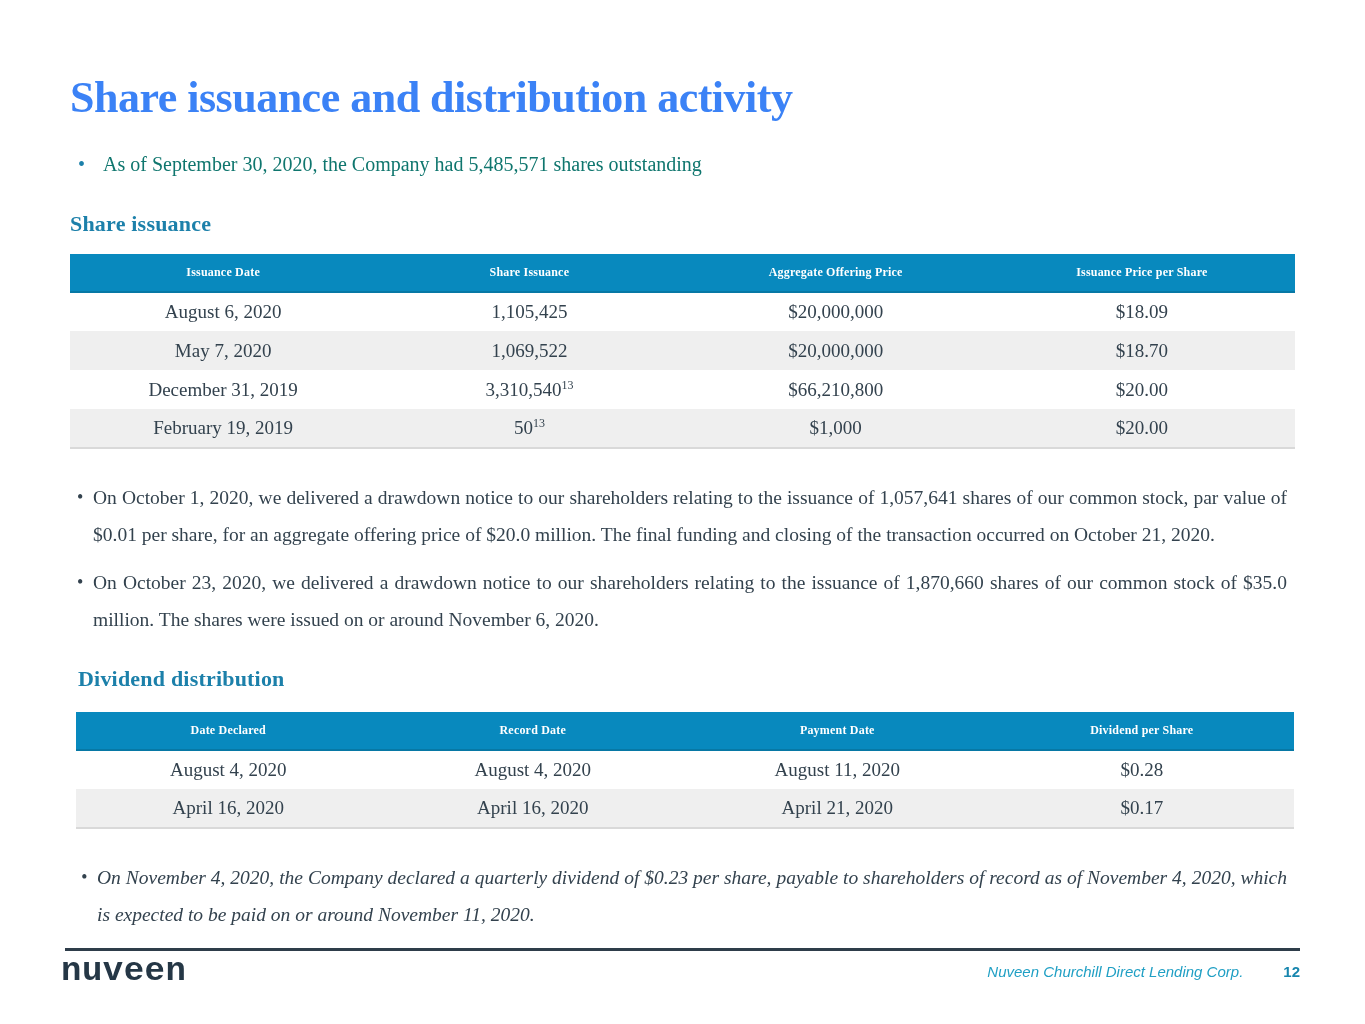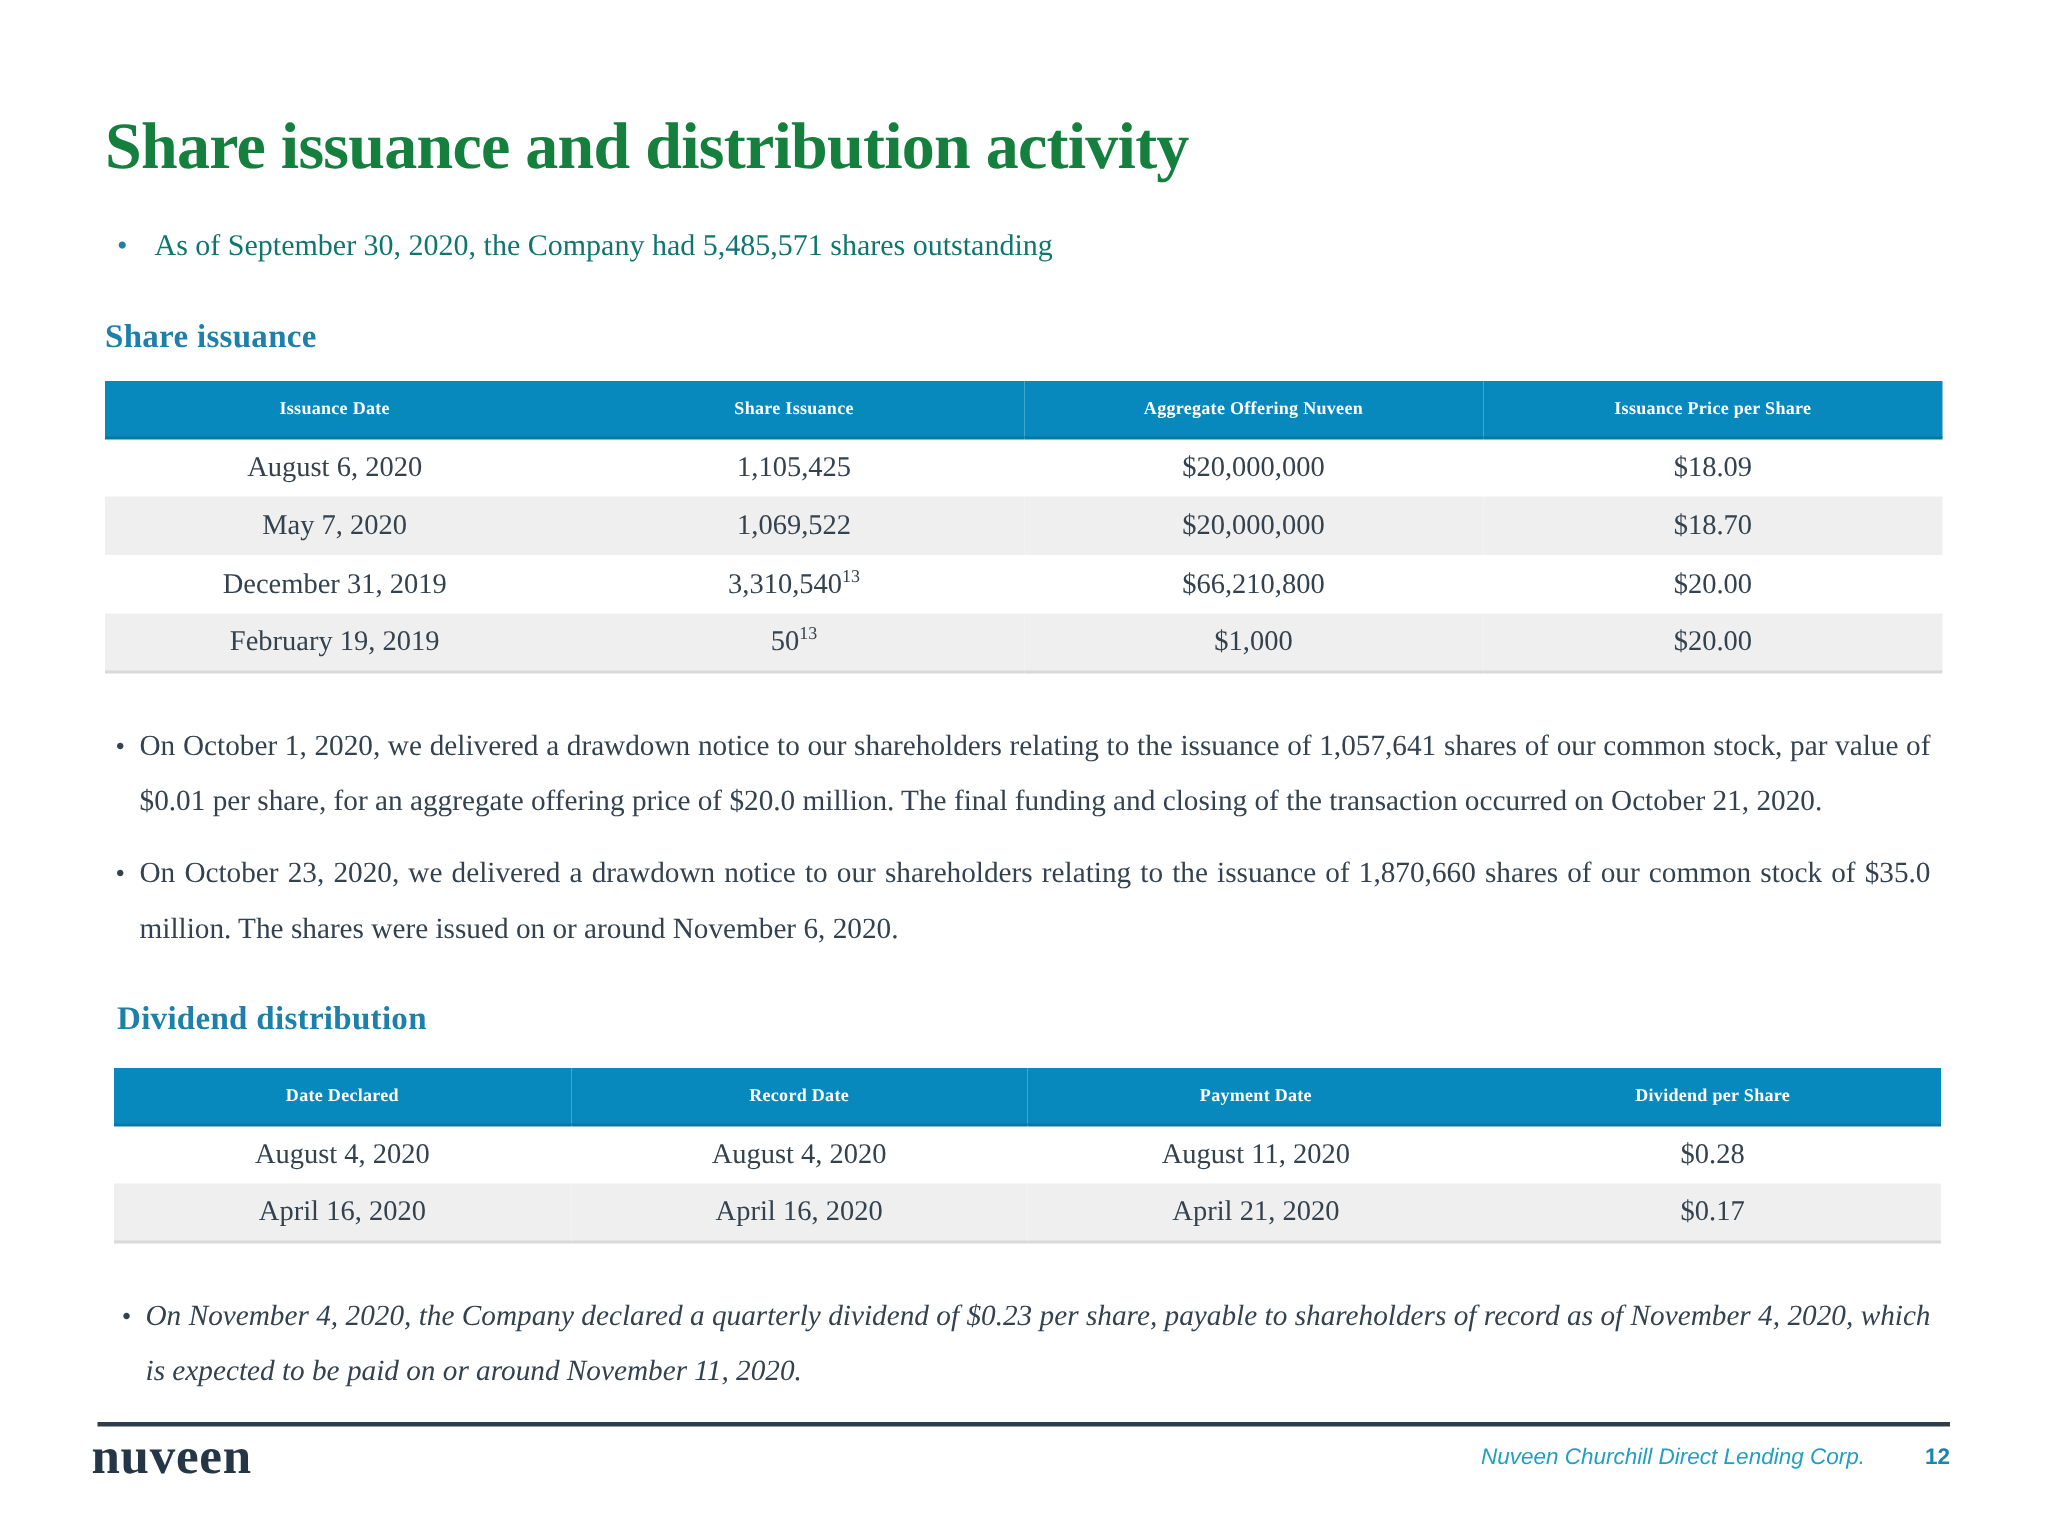--- a/index.html
+++ b/index.html
@@ -13,21 +13,21 @@
     overflow: hidden;
     margin: 0 auto;
   }
   .content { padding: 0 68px 0 70px; }
 
   
   .page-title {
     margin-top: 74px;
     font-size: 44px;
     font-weight: bold;
-    color: #15803d;
+    color: #3b82f6;
     letter-spacing: -0.5px;
     line-height: 1.1;
   }
 
   
   .intro-bullet {
     margin-top: 30px;
     position: relative;
     padding-left: 33px;
     font-size: 20px;
@@ -126,20 +126,21 @@
     align-items: flex-start;
   }
   .brand-logo {
     margin-top: 2px;
     margin-left: -4px;
     font-size: 34px;
     font-weight: bold;
     color: #253746;
     letter-spacing: 0.5px;
     line-height: 1.1;
+    font-family: Liberation Mono, monospace;
   }
   .footer-right {
     margin-top: 12px;
     display: flex;
     align-items: baseline;
     gap: 40px;
     font-family: "Liberation Sans", sans-serif;
     font-size: 15px;
     text-align: center;
   }
@@ -164,21 +165,21 @@
       <span>As of September 30, 2020, the Company had 5,485,571 shares outstanding</span>
     </div>
 
     <h2 class="section-heading">Share issuance</h2>
 
     <table class="data-table issuance-table">
       <thead>
         <tr>
           <th>Issuance Date</th>
           <th>Share Issuance</th>
-          <th>Aggregate Offering Nuveen</th>
+          <th>Aggregate Offering Price</th>
           <th>Issuance Price per Share</th>
         </tr>
       </thead>
       <tbody>
         <tr>
           <td>August 6, 2020</td>
           <td><span>1,105,425</span><sup class="fn"></sup></td>
           <td>$20,000,000</td>
           <td>$18.09</td>
         </tr>

